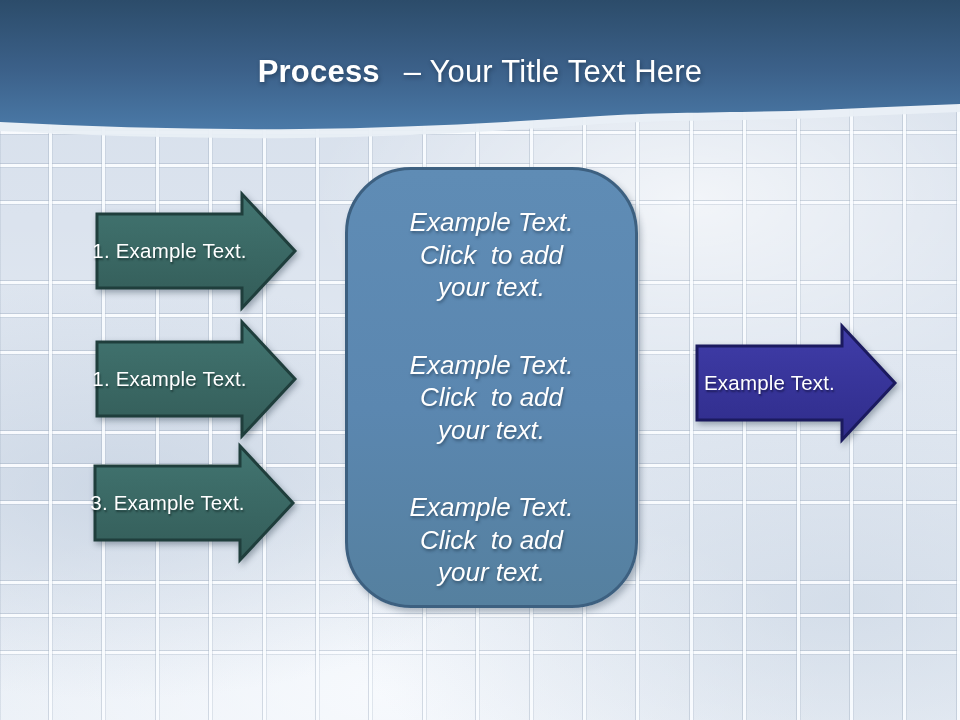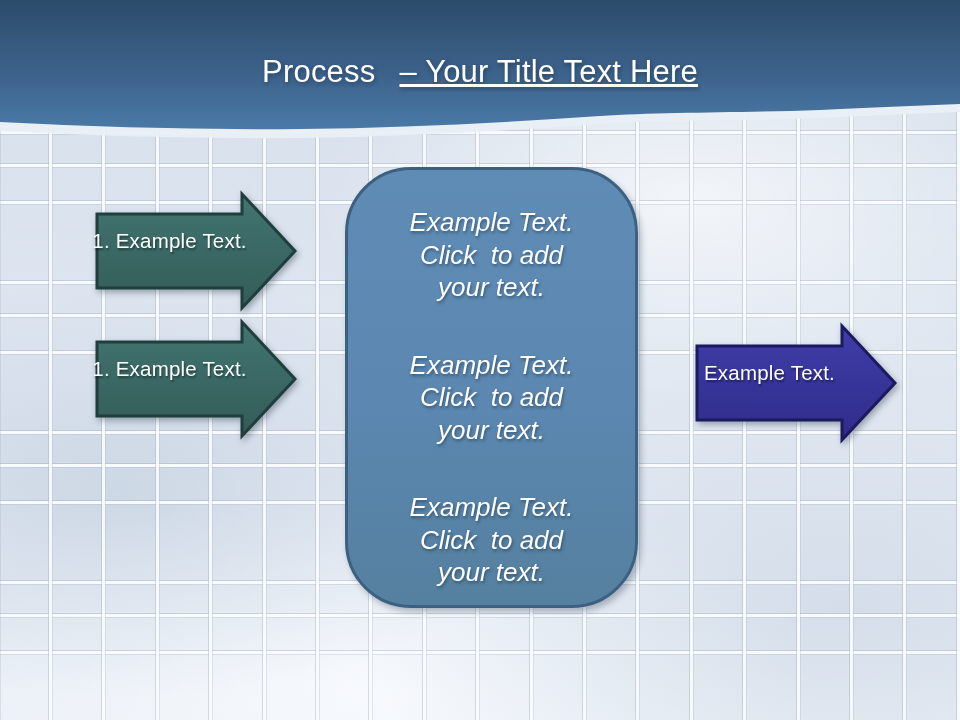--- a/index.html
+++ b/index.html
@@ -48,29 +48,29 @@
   
   .header-wave{position:absolute;left:0;top:0;width:960px;height:150px;display:block;}
 
   .title{
     position:absolute;left:0;top:54px;width:960px;margin:0;
     text-align:center;color:#ffffff;
     font-size:31px;font-weight:400;letter-spacing:.2px;
     text-shadow:1px 2px 4px rgba(15,30,48,.45);
     z-index:3;
   }
-  .title .t-bold{font-weight:400;}
-  .title .t-rest{margin-left:24px;font-weight:400;text-decoration:underline;}
+  .title .t-bold{font-weight:700;}
+  .title .t-rest{margin-left:24px;font-weight:400;}
 
   
   .arrow{position:absolute;width:205px;height:122px;z-index:2;}
   .arrow svg{position:absolute;inset:0;overflow:visible;
     filter:drop-shadow(2px 3px 3px rgba(25,45,60,.38));}
   .arrow .arrow-label{
-    position:absolute;left:2px;top:13px;width:145px;height:74px;
+    position:absolute;left:2px;top:23px;width:145px;height:74px;
     display:flex;align-items:center;justify-content:center;
     color:#ffffff;font-size:20.5px;letter-spacing:.2px;
     text-shadow:1px 2px 2px rgba(10,25,25,.55);
     white-space:nowrap;
   }
   .arrow-1{left:95px;top:191px;}
   .arrow-2{left:95px;top:319px;}
   .arrow-3{left:93px;top:443px;}
   .arrow-right{left:695px;top:323px;}
   .arrow-right .arrow-label{text-shadow:1px 2px 2px rgba(10,10,45,.6);}
@@ -135,20 +135,26 @@
     <span class="arrow-label">1. Example Text.</span>
   </div>
 
   <div class="arrow arrow-2">
     <svg viewBox="0 0 205 120">
       <polygon points="2,23 147,23 147,3 200,60 147,117 147,97 2,97" fill="url(#teal-grad)" stroke="#1f3e3c" stroke-width="3" stroke-linejoin="miter"></polygon>
     </svg>
     <span class="arrow-label">1. Example Text.</span>
   </div>
 
+  <div class="arrow arrow-3">
+    <svg viewBox="0 0 205 120">
+      <polygon points="2,23 147,23 147,3 200,60 147,117 147,97 2,97" fill="url(#teal-grad)" stroke="#1f3e3c" stroke-width="3" stroke-linejoin="miter"></polygon>
+    </svg>
+    <span class="arrow-label">3. Example Text.</span>
+  </div>
 
   <div class="center-box">
     <p>Example Text.
 Click  to add
 your text.</p>
     <p>Example Text.
 Click  to add
 your text.</p>
     <p>Example Text.
 Click  to add

